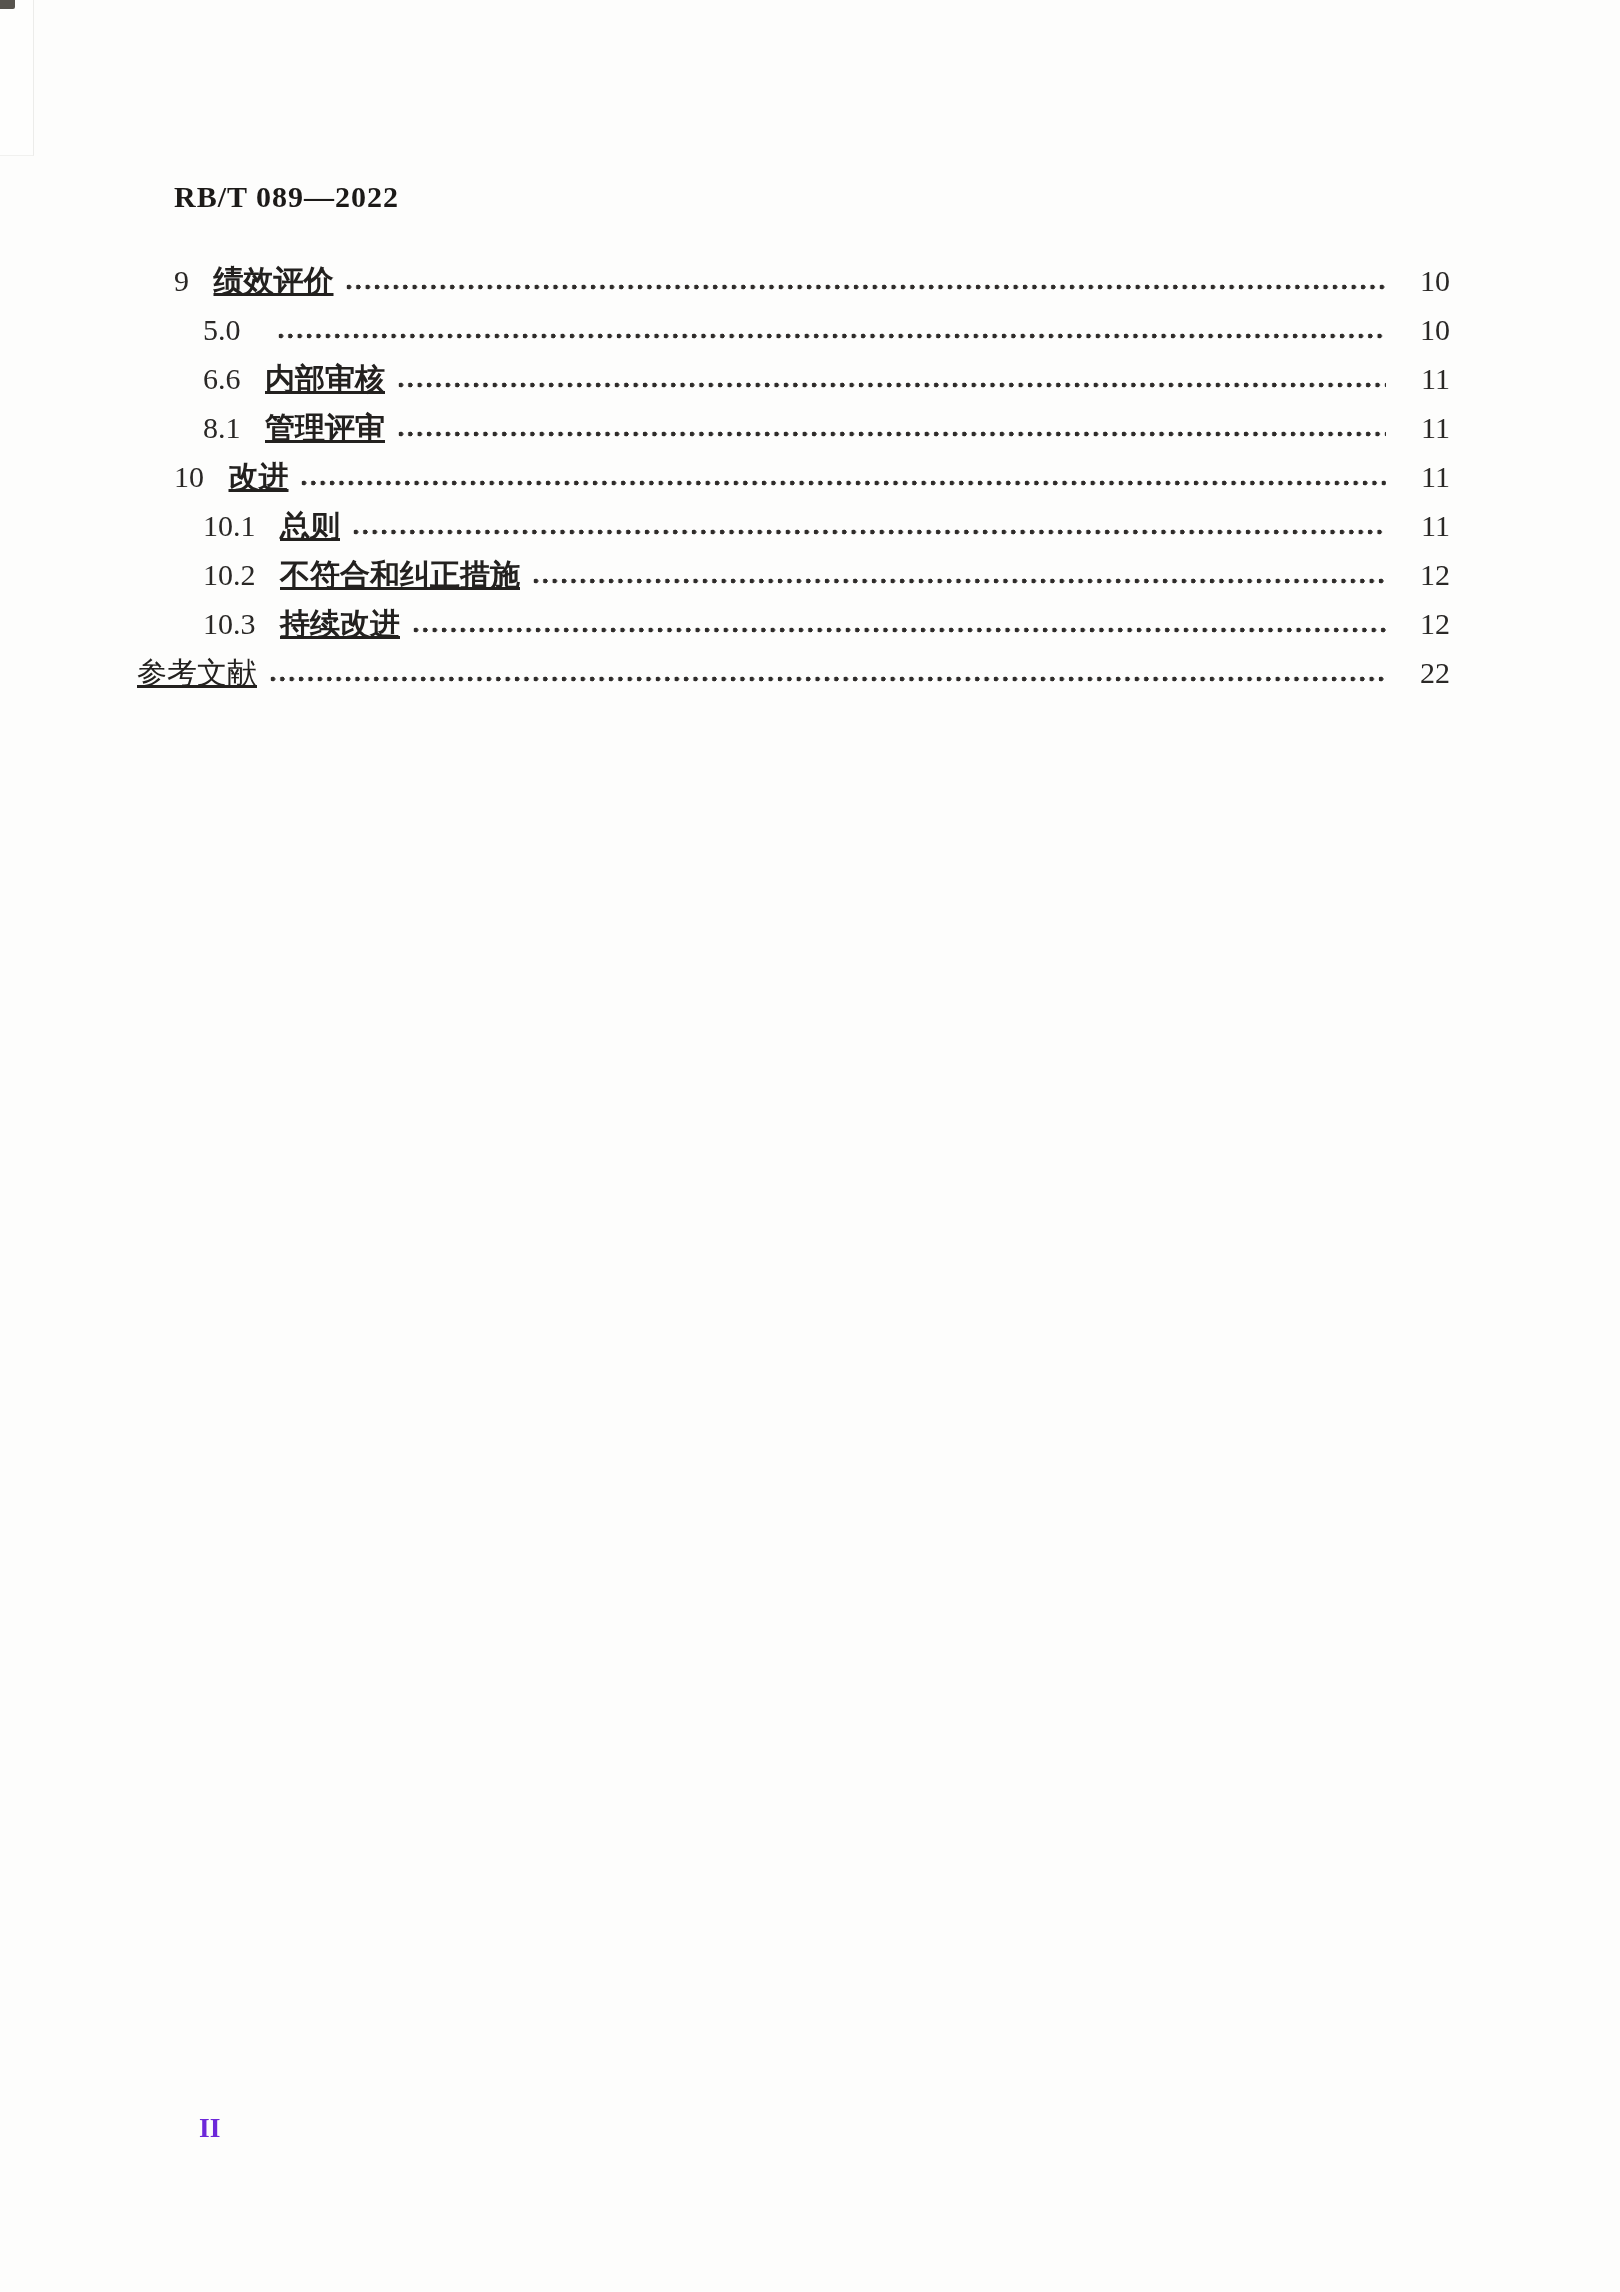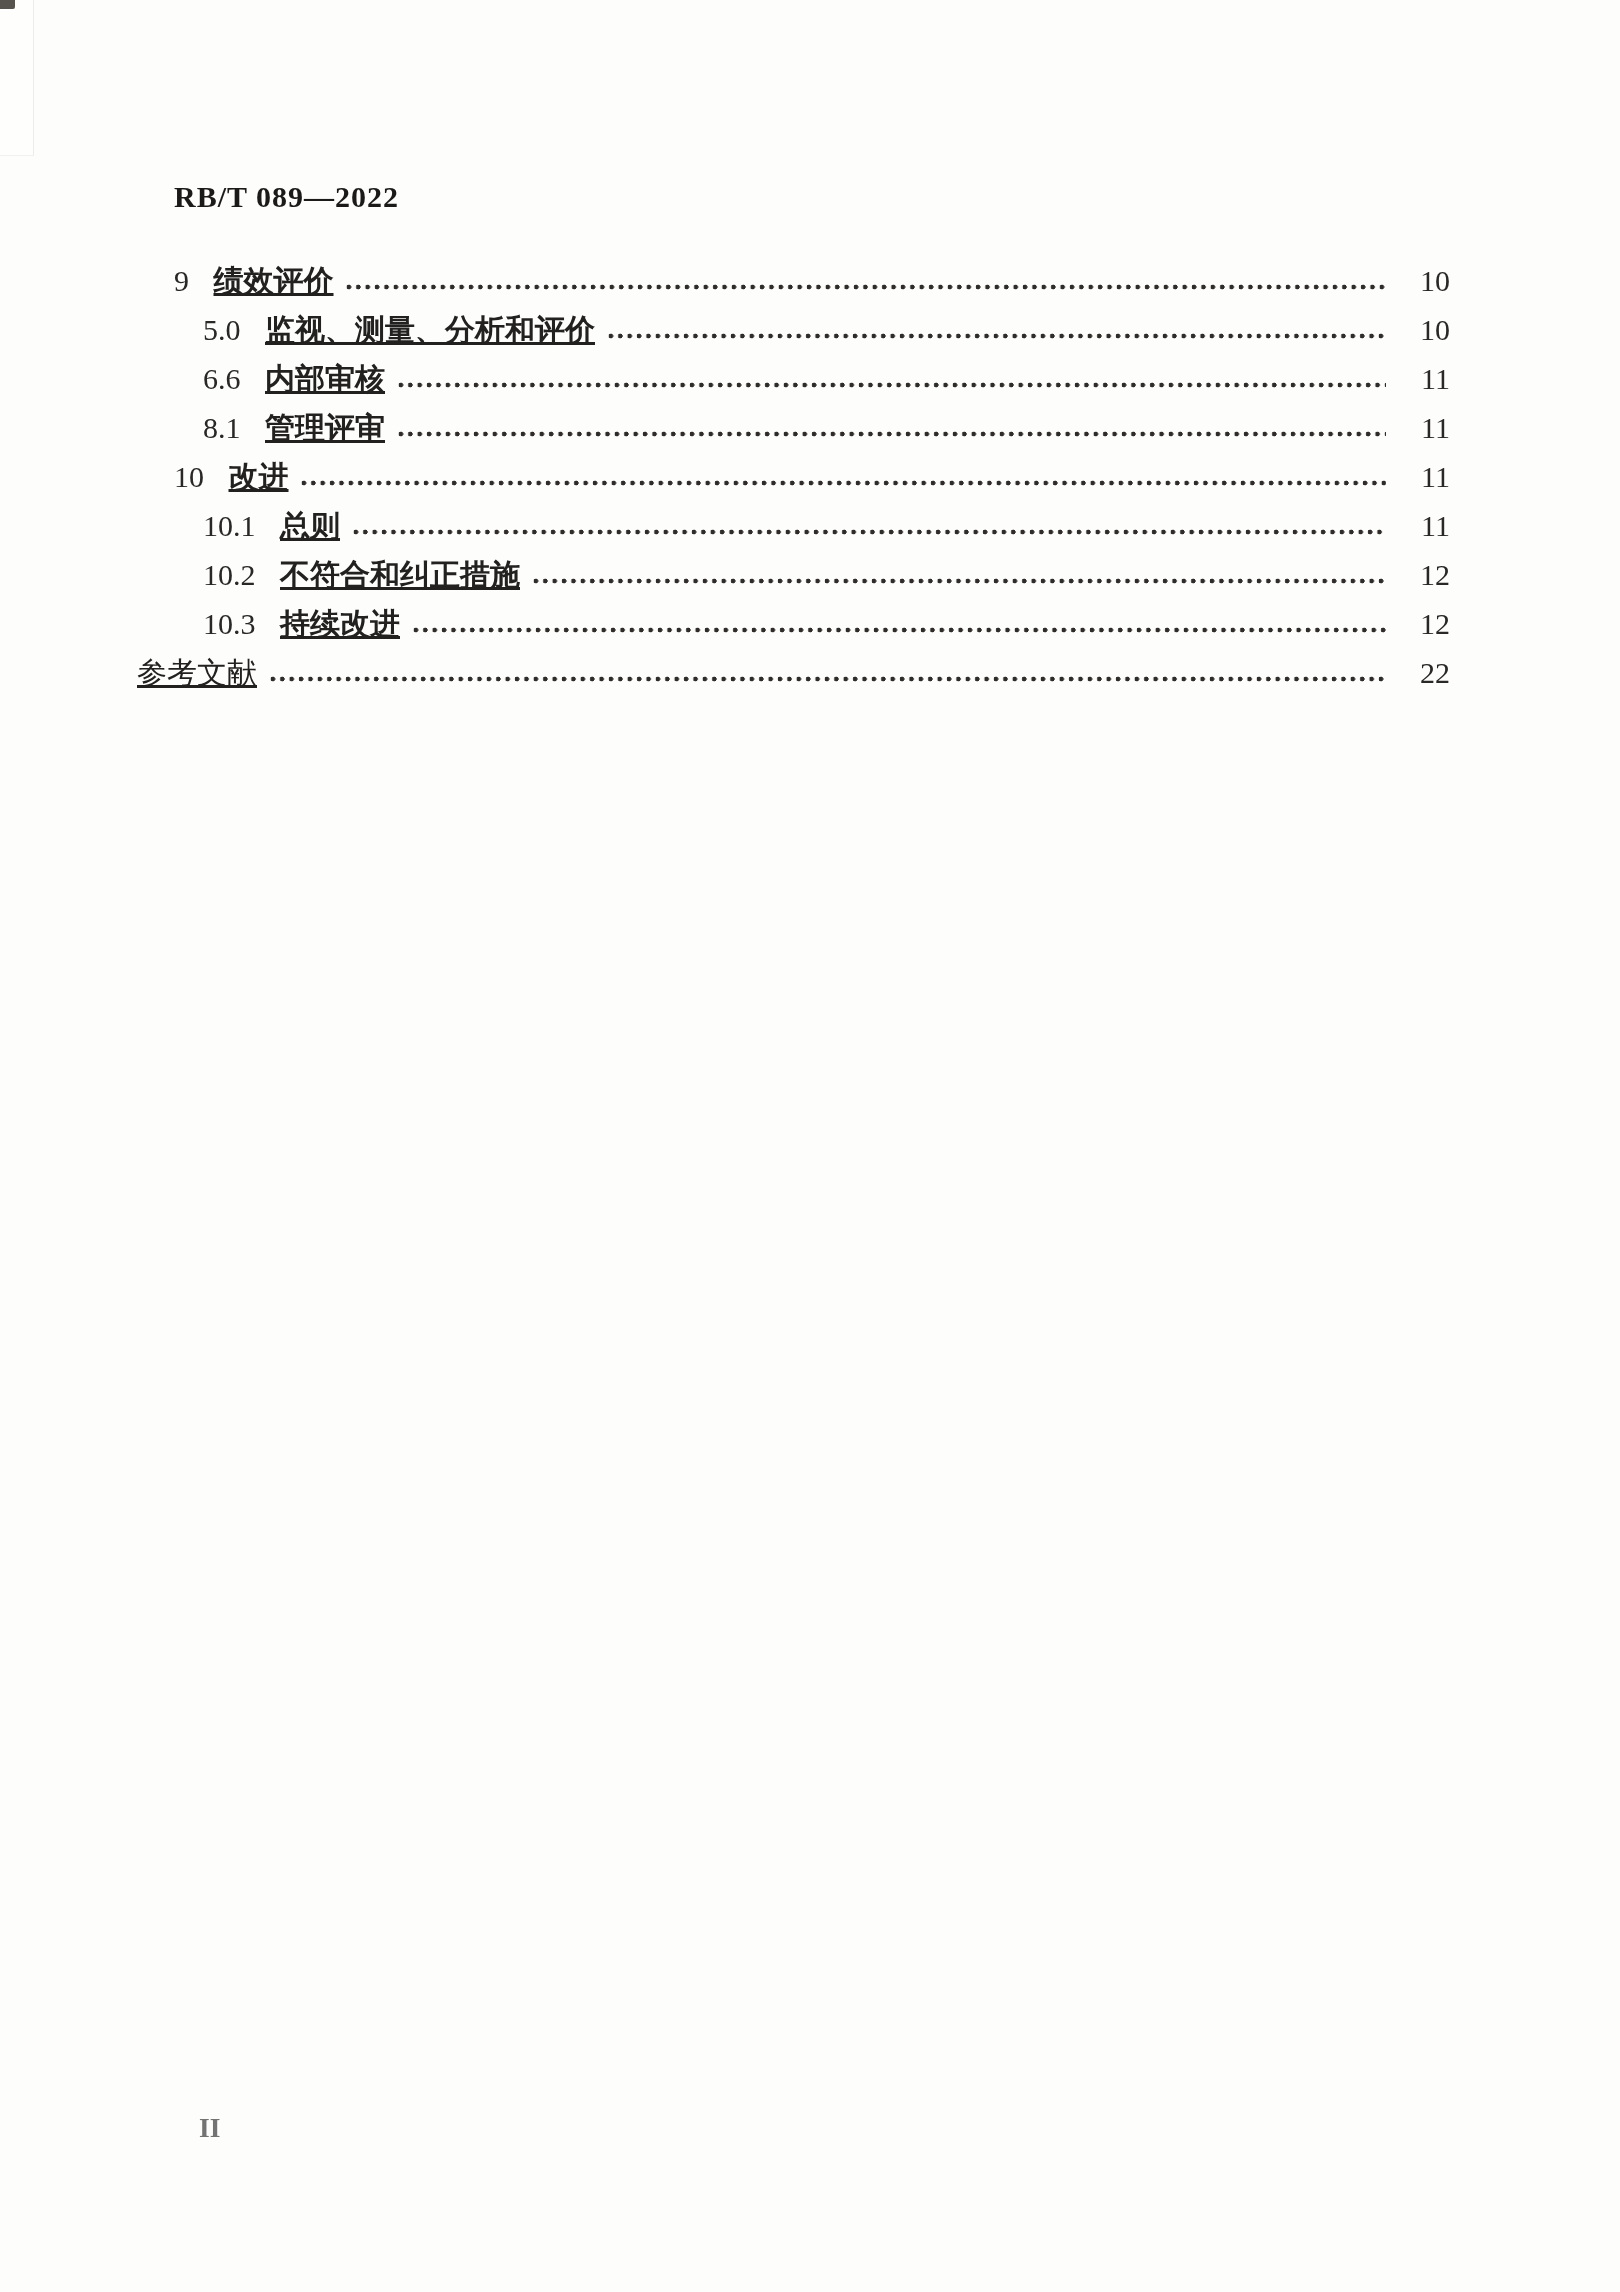--- a/index.html
+++ b/index.html
@@ -91,21 +91,21 @@
     text-align: right;
     white-space: pre;
     color: #2a2826;
   }
   .page-num {
     position: absolute;
     left: 199px;
     top: 2113px;
     font-size: 27.4px;
     font-weight: bold;
-    color: #737373;
+    color: #6d28d9;
   }
   .watermark {
     position: absolute;
     left: 0;
     top: 2205px;
     width: 1460px;
     text-align: center;
     font-size: 30px;
     letter-spacing: 2px;
     color: #1f1d1b;
@@ -124,21 +124,20 @@
 
   <div class="toc">
       <div class="toc-row level-1 kind-clause">
     <span class="toc-num">9</span>
     <span class="toc-title">绩效评价</span>
     <span class="dot-leader"></span>
     <span class="toc-page">10</span>
   </div>
       <div class="toc-row level-2 kind-clause">
     <span class="toc-num">5.0</span>
-    <span class="toc-title">监视、测量、分析和评价</span>
     <span class="dot-leader"></span>
     <span class="toc-page">10</span>
   </div>
       <div class="toc-row level-2 kind-clause">
     <span class="toc-num">6.6</span>
     <span class="toc-title">内部审核</span>
     <span class="dot-leader"></span>
     <span class="toc-page">11</span>
   </div>
       <div class="toc-row level-2 kind-clause">

